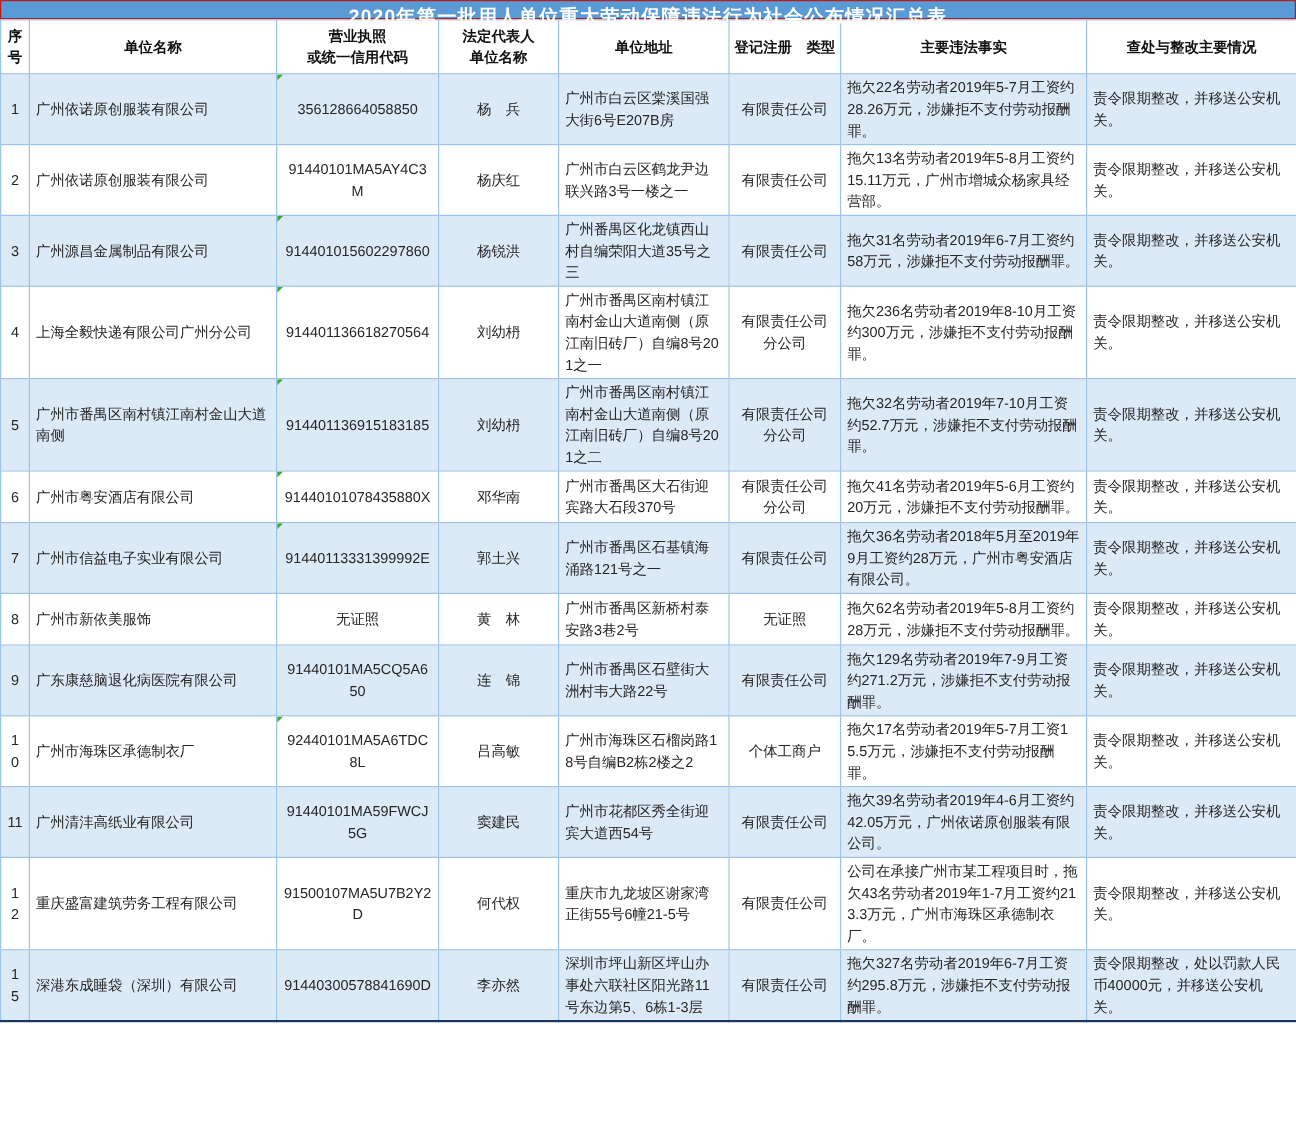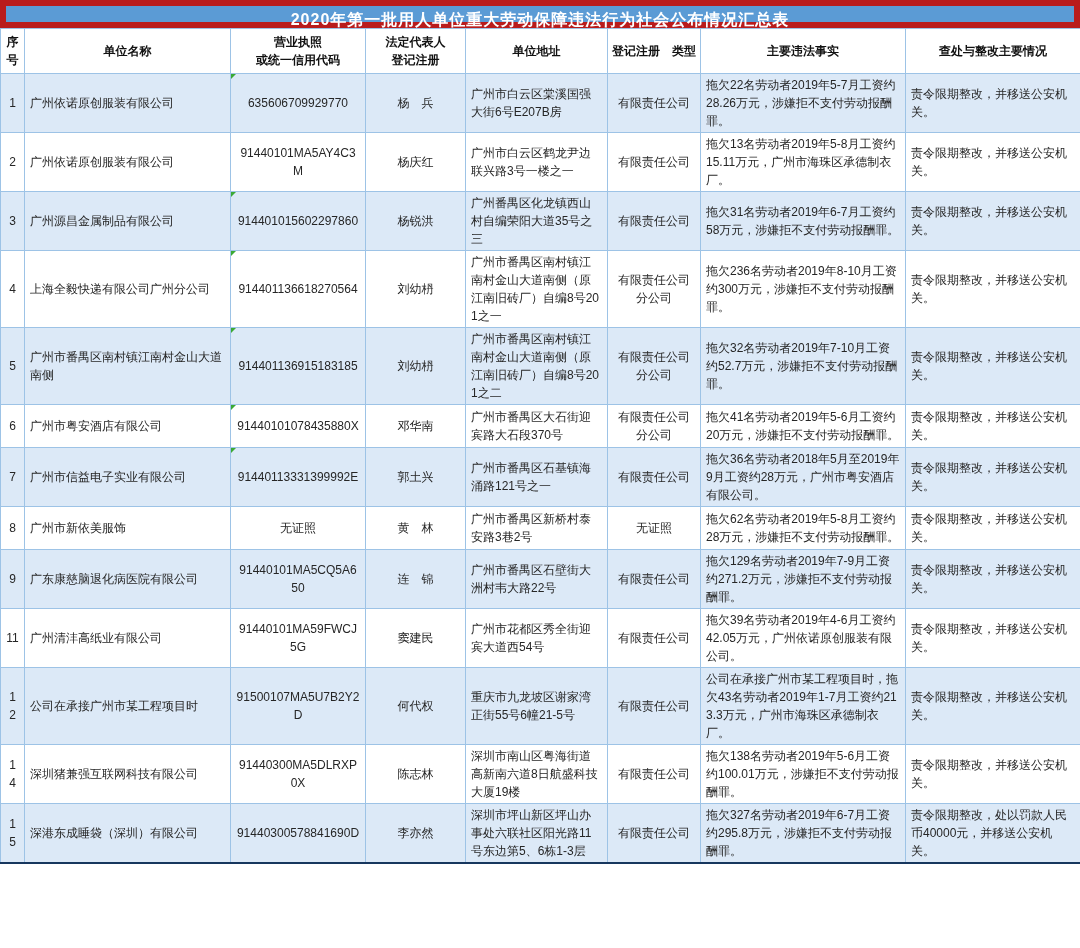--- a/index.html
+++ b/index.html
@@ -1,20 +1,20 @@
 <!DOCTYPE html>
 <html><head>
 <meta charset="utf-8">
 <style>
   html,body{margin:0;padding:0;background:#fff;}
   body{width:1080px;font-family:"Liberation Sans","DejaVu Sans",sans-serif;color:#262626;}
   .title-bar{
     background:#5B9BD5;color:#FFFFFF;font-weight:bold;font-size:16px;
-    text-align:center;height:28px;line-height:28px;letter-spacing:1px;
-    border:6px solid #b91c1c;box-sizing:border-box;
+    text-align:center;height:16px;line-height:28px;letter-spacing:1px;
+    border:1px solid #b91c1c;box-sizing:border-box;
   }
   table{
     border-collapse:collapse;table-layout:fixed;width:1080px;
     font-size:12px;border-bottom:2px solid #17375E;
   }
   th,td{
     border:1px solid #9DC3E6;padding:2px 5px;line-height:1.5;
     vertical-align:middle;word-break:break-all;overflow:hidden;
   }
   thead th{
@@ -48,46 +48,46 @@
       <col style="width:205px">
         <col style="width:175px">
     </colgroup>
     <thead>
       <tr>
           <th>序号</th>
           <th>单位名称</th>
           <th>营业执照
 或统一信用代码</th>
           <th>法定代表人
-登记注册</th>
+单位名称</th>
           <th>单位地址</th>
           <th>登记注册　类型</th>
           <th>主要违法事实</th>
           <th>查处与整改主要情况</th>
         </tr>
     </thead>
     <tbody>
         <tr>
           <td class="col-no">1</td>
           <td class="col-name">广州依诺原创服装有限公司</td>
-          <td class="col-code flag">635606709929770</td>
+          <td class="col-code flag">356128664058850</td>
           <td class="col-rep">杨　兵</td>
           <td class="col-address">广州市白云区棠溪国强大街6号E207B房</td>
           <td class="col-type">有限责任公司</td>
           <td class="col-violation">拖欠22名劳动者2019年5-7月工资约28.26万元，涉嫌拒不支付劳动报酬罪。</td>
           <td class="col-action">责令限期整改，并移送公安机关。</td>
         </tr>
         <tr>
           <td class="col-no">2</td>
           <td class="col-name">广州依诺原创服装有限公司</td>
           <td class="col-code">91440101MA5AY4C3M</td>
           <td class="col-rep">杨庆红</td>
           <td class="col-address">广州市白云区鹤龙尹边联兴路3号一楼之一</td>
           <td class="col-type">有限责任公司</td>
-          <td class="col-violation">拖欠13名劳动者2019年5-8月工资约15.11万元，广州市海珠区承德制衣厂。</td>
+          <td class="col-violation">拖欠13名劳动者2019年5-8月工资约15.11万元，广州市增城众杨家具经营部。</td>
           <td class="col-action">责令限期整改，并移送公安机关。</td>
         </tr>
         <tr>
           <td class="col-no">3</td>
           <td class="col-name">广州源昌金属制品有限公司</td>
           <td class="col-code flag">914401015602297860</td>
           <td class="col-rep">杨锐洪</td>
           <td class="col-address">广州番禺区化龙镇西山村自编荣阳大道35号之三</td>
           <td class="col-type">有限责任公司</td>
           <td class="col-violation">拖欠31名劳动者2019年6-7月工资约58万元，涉嫌拒不支付劳动报酬罪。</td>
@@ -147,47 +147,47 @@
           <td class="col-no">9</td>
           <td class="col-name">广东康慈脑退化病医院有限公司</td>
           <td class="col-code">91440101MA5CQ5A650</td>
           <td class="col-rep">连　锦</td>
           <td class="col-address">广州市番禺区石壁街大洲村韦大路22号</td>
           <td class="col-type">有限责任公司</td>
           <td class="col-violation">拖欠129名劳动者2019年7-9月工资约271.2万元，涉嫌拒不支付劳动报酬罪。</td>
           <td class="col-action">责令限期整改，并移送公安机关。</td>
         </tr>
         <tr>
+          <td class="col-no">10</td>
+          <td class="col-name">广州市海珠区承德制衣厂</td>
+          <td class="col-code flag">92440101MA5A6TDC8L</td>
+          <td class="col-rep">吕高敏</td>
+          <td class="col-address">广州市海珠区石榴岗路18号自编B2栋2楼之2</td>
+          <td class="col-type">个体工商户</td>
+          <td class="col-violation">拖欠17名劳动者2019年5-7月工资15.5万元，涉嫌拒不支付劳动报酬罪。</td>
+          <td class="col-action">责令限期整改，并移送公安机关。</td>
+        </tr>
+        <tr>
           <td class="col-no">11</td>
           <td class="col-name">广州清沣高纸业有限公司</td>
           <td class="col-code">91440101MA59FWCJ5G</td>
           <td class="col-rep">窦建民</td>
           <td class="col-address">广州市花都区秀全街迎宾大道西54号</td>
           <td class="col-type">有限责任公司</td>
           <td class="col-violation">拖欠39名劳动者2019年4-6月工资约42.05万元，广州依诺原创服装有限公司。</td>
           <td class="col-action">责令限期整改，并移送公安机关。</td>
         </tr>
         <tr>
           <td class="col-no">12</td>
-          <td class="col-name">公司在承接广州市某工程项目时</td>
+          <td class="col-name">重庆盛富建筑劳务工程有限公司</td>
           <td class="col-code">91500107MA5U7B2Y2D</td>
           <td class="col-rep">何代权</td>
           <td class="col-address">重庆市九龙坡区谢家湾正街55号6幢21-5号</td>
           <td class="col-type">有限责任公司</td>
           <td class="col-violation">公司在承接广州市某工程项目时，拖欠43名劳动者2019年1-7月工资约213.3万元，广州市海珠区承德制衣厂。</td>
-          <td class="col-action">责令限期整改，并移送公安机关。</td>
-        </tr>
-        <tr>
-          <td class="col-no">14</td>
-          <td class="col-name">深圳猪兼强互联网科技有限公司</td>
-          <td class="col-code">91440300MA5DLRXP0X</td>
-          <td class="col-rep">陈志林</td>
-          <td class="col-address">深圳市南山区粤海街道高新南六道8日航盛科技大厦19楼</td>
-          <td class="col-type">有限责任公司</td>
-          <td class="col-violation">拖欠138名劳动者2019年5-6月工资约100.01万元，涉嫌拒不支付劳动报酬罪。</td>
           <td class="col-action">责令限期整改，并移送公安机关。</td>
         </tr>
         <tr>
           <td class="col-no">15</td>
           <td class="col-name">深港东成睡袋（深圳）有限公司</td>
           <td class="col-code">91440300578841690D</td>
           <td class="col-rep">李亦然</td>
           <td class="col-address">深圳市坪山新区坪山办事处六联社区阳光路11号东边第5、6栋1-3层</td>
           <td class="col-type">有限责任公司</td>
           <td class="col-violation">拖欠327名劳动者2019年6-7月工资约295.8万元，涉嫌拒不支付劳动报酬罪。</td>

